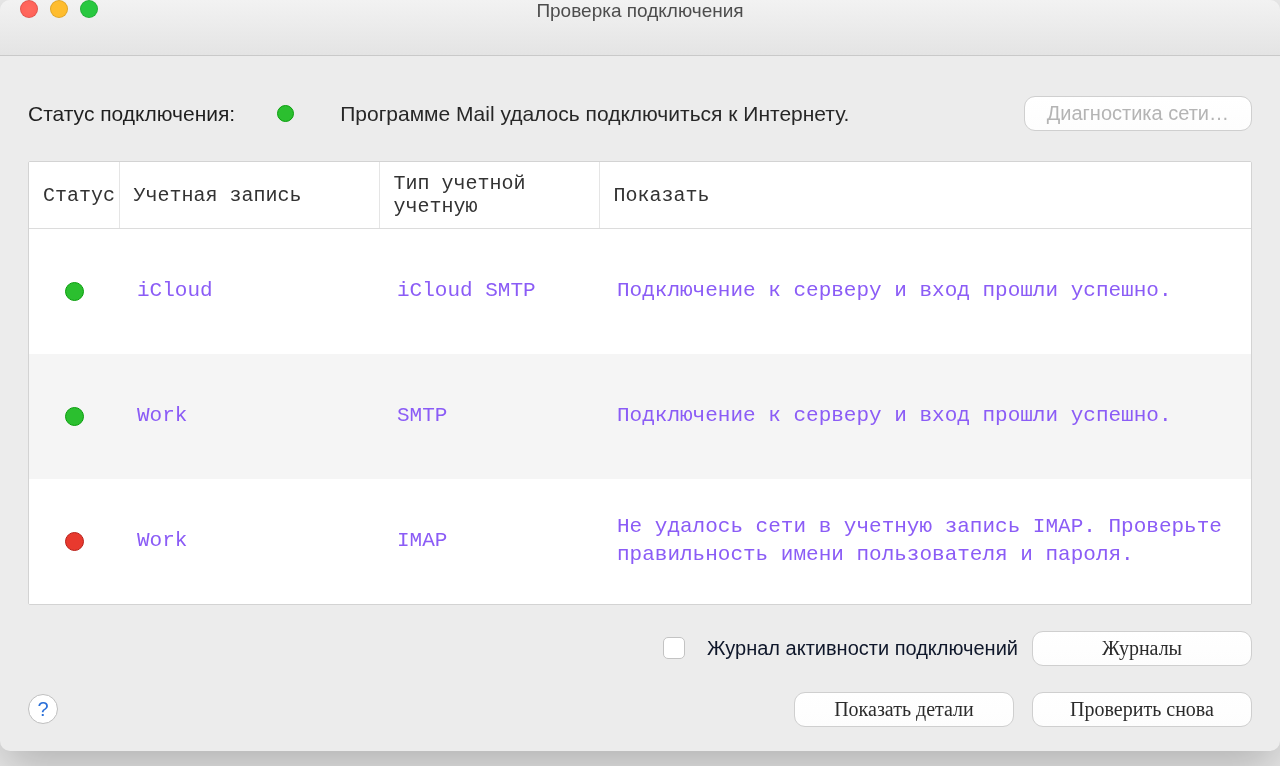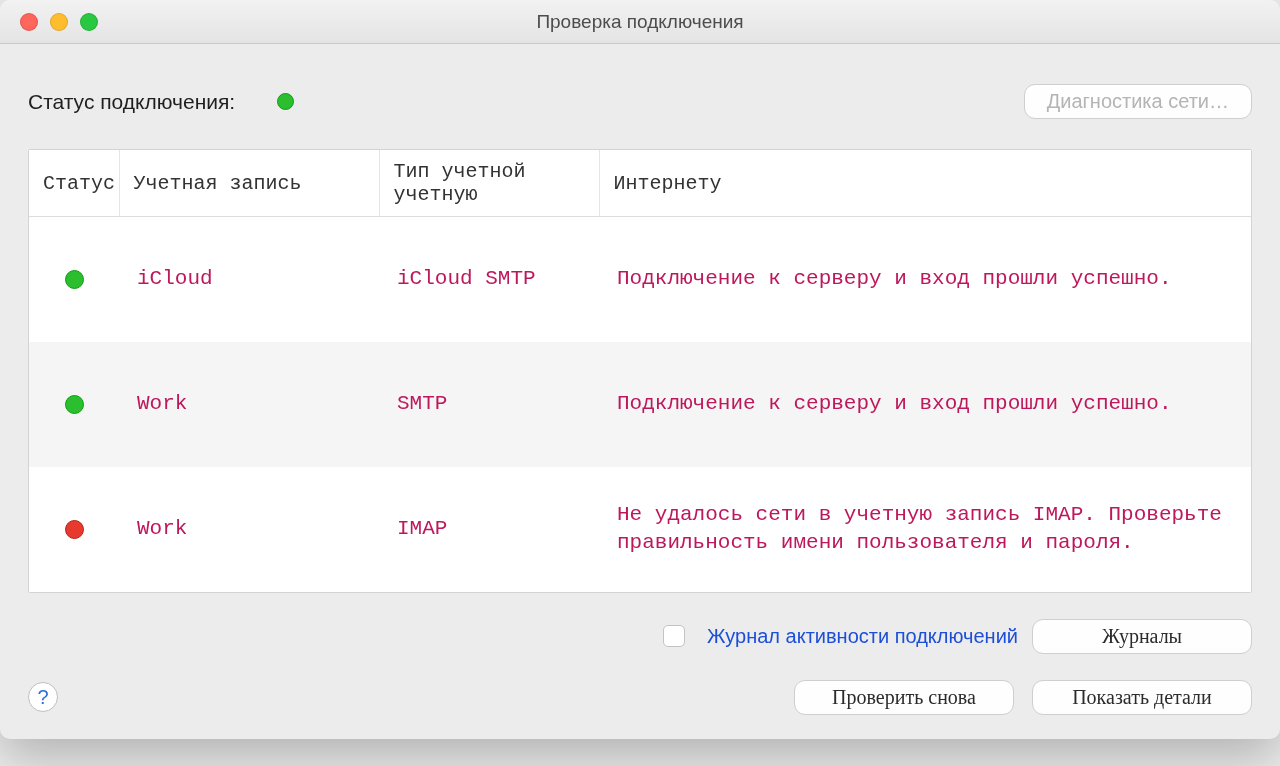--- a/index.html
+++ b/index.html
@@ -13,25 +13,24 @@
     -webkit-font-smoothing: antialiased;
   }
   .window {
     width: 1280px;
     background: #ececec;
     border-radius: 10px;
     box-shadow: 0 18px 50px rgba(0,0,0,.25);
     overflow: hidden;
   }
   .titlebar {
-    height: 44px;
+    height: 56px;
     background: linear-gradient(#f2f2f2,#e4e4e4);
     border-bottom: 1px solid #c9c9c9;
     display: flex;
-    align-items: center;
     position: relative;
   }
   .traffic {
     display: flex; gap: 12px;
     padding-left: 20px;
   }
   .tl {
     width: 18px; height: 18px; border-radius: 50%;
     border: 1px solid rgba(0,0,0,.12);
   }
@@ -97,21 +96,21 @@
     border-right: 1px solid #e5e5e5;
   }
   .tbl thead th:last-child { border-right: none; }
   .tbl tbody tr { height: 125px; }
   .tbl tbody tr:nth-child(odd)  { background: #ffffff; }
   .tbl tbody tr:nth-child(even) { background: #f5f5f5; }
   .tbl td {
     padding: 14px 18px;
     vertical-align: middle;
     font-size: 21px;
-    color: #be185d;
+    color: #8b5cf6;
     line-height: 1.35;
   }
   .col-status { width: 90px; }
   .col-acct   { width: 260px; }
   .col-type   { width: 220px; }
   .col-det    { width: auto; }
   .row-dot {
     width: 19px; height: 19px; border-radius: 50%;
     margin: 0 auto;
   }
@@ -124,21 +123,21 @@
     gap: 14px;
   }
   .chk {
     width: 22px; height: 22px;
     border: 1px solid #c3c3c3;
     border-radius: 5px;
     background: #ffffff;
     margin-right: 8px;
     flex: 0 0 auto;
   }
-  .chk-label { font-size: 20px; color: #1d4ed8; }
+  .chk-label { font-size: 20px; color: #0f172a; }
 
   .footer {
     display: flex; align-items: center;
     margin-top: 26px;
     gap: 18px;
   }
   .help {
     width: 30px; height: 30px;
     border: 1px solid #bfbfbf;
     border-radius: 50%;
@@ -160,38 +159,39 @@
       <div class="tl green"></div>
     </div>
     <div class="wtitle">Проверка подключения</div>
   </div>
 
   <div class="body">
 
     <div class="status-line">
       <span class="status-label-strong">Статус подключения:</span>
       <span class="status-dot"></span>
+      <span>Программе Mail удалось подключиться к Интернету.</span>
       <span class="spacer"></span>
       <button class="btn disabled">Диагностика сети…</button>
     </div>
 
     <div class="table-wrap">
       <table class="tbl">
         <colgroup>
           <col class="col-status">
             <col class="col-acct">
             <col class="col-type">
             <col class="col-det">
         </colgroup>
         <thead>
           <tr>
             <th>Статус</th>
             <th>Учетная запись</th>
             <th>Тип учетной учетную</th>
-            <th>Интернету</th>
+            <th>Показать</th>
           </tr>
         </thead>
         <tbody>
           <tr>
             <td>
                 <div class="row-dot ok"></div>
               </td>
             <td>iCloud</td>
             <td>iCloud SMTP</td>
             <td>Подключение к серверу и вход прошли успешно.</td>
@@ -221,18 +221,18 @@
       <span class="chk"></span>
       <span class="chk-label">Журнал активности подключений</span>
       <button class="btn wide">Журналы</button>
     </div>
 
     <div class="footer">
       <div class="help">
           <span>?</span>
         </div>
       <span class="spacer"></span>
+      <button class="btn wide">Показать детали</button>
       <button class="btn wide">Проверить снова</button>
-      <button class="btn wide">Показать детали</button>
     </div>
 
   </div>
 </div>
 
 </body></html>

